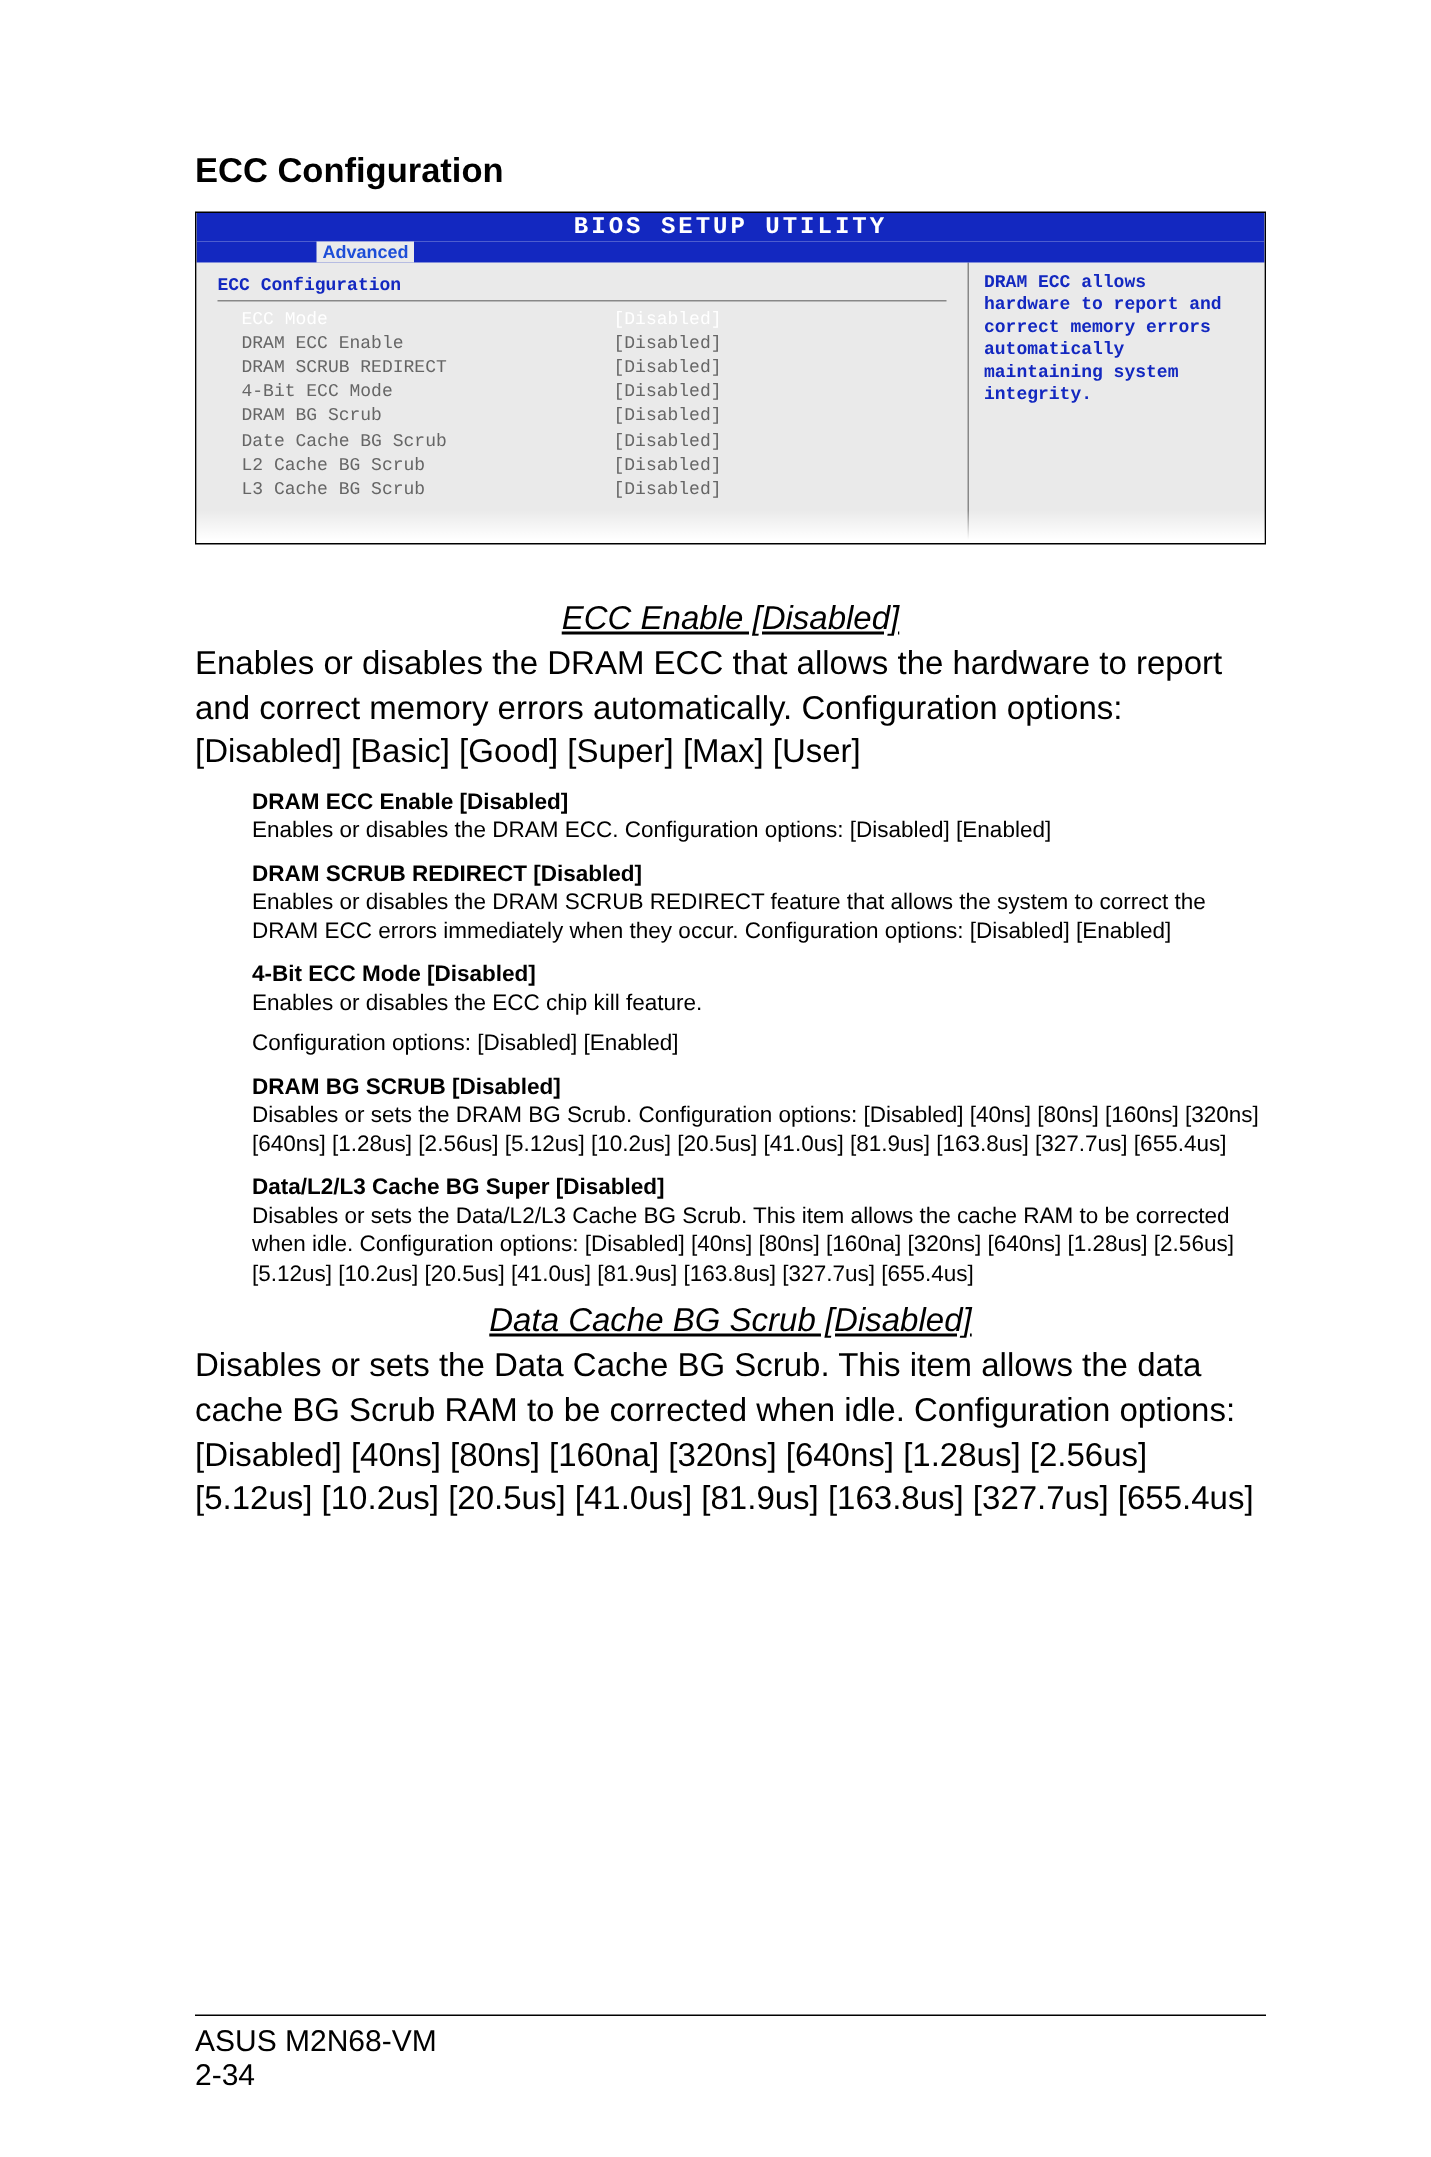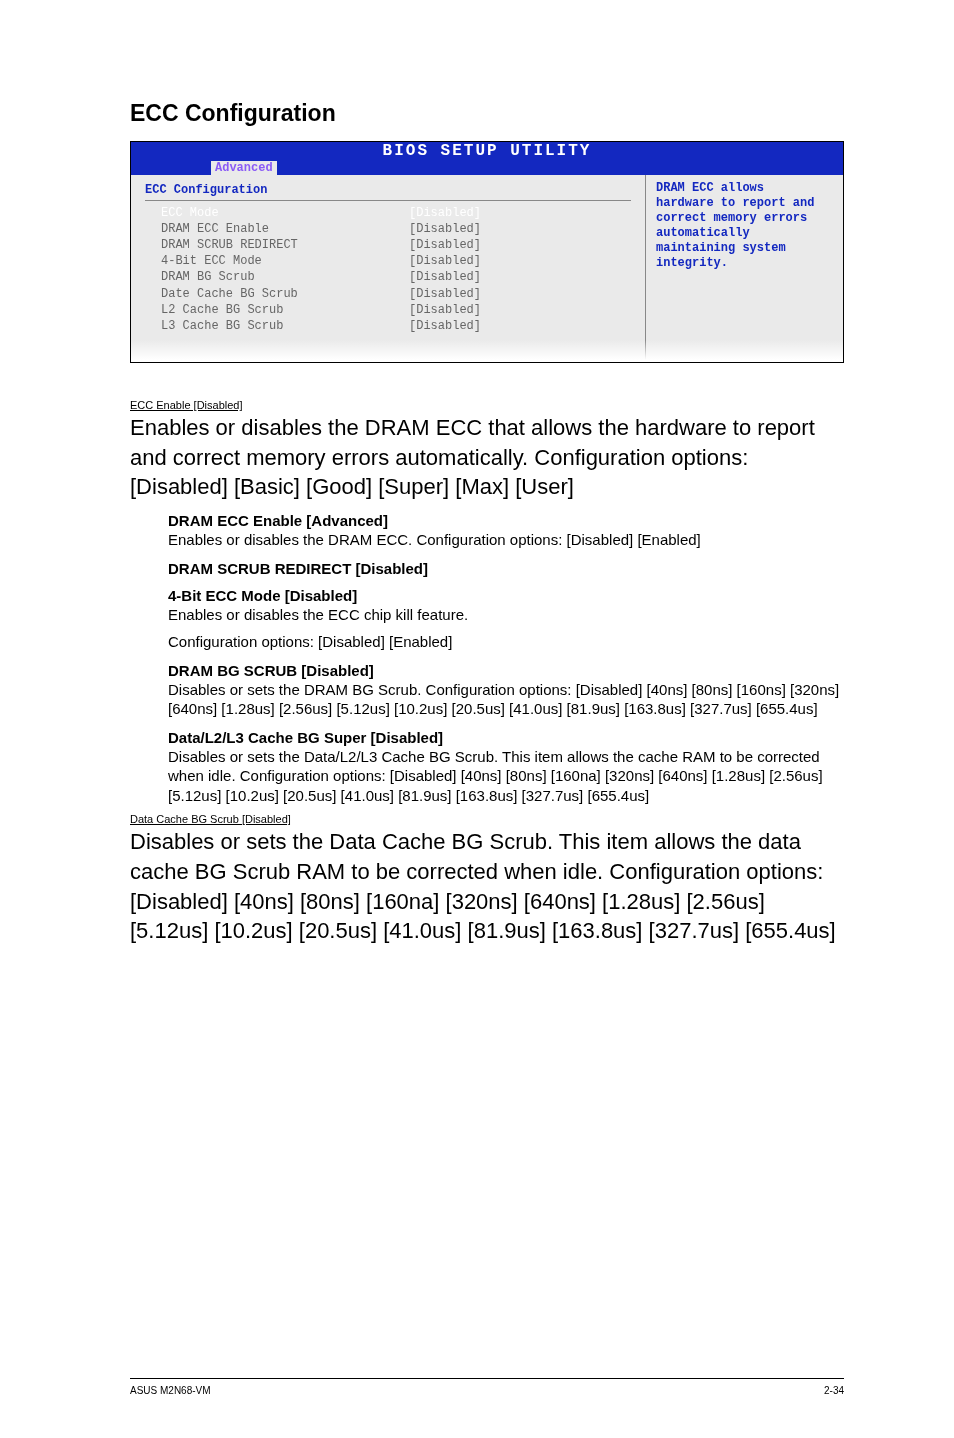--- a/index.html
+++ b/index.html
@@ -38,22 +38,22 @@
   .bios-tab-row {
     background: #1328c0;
     height: 14px;
     position: relative;
   }
   .bios-tab {
     position: absolute;
     left: 80px;
     top: 0;
     background: #eaeaea;
-    color: #8b5cf6;
-    font-family: Liberation Mono, monospace;
+    color: #1d4ed8;
+    font-family: Liberation Sans, sans-serif;
     font-size: 12px;
     font-weight: bold;
     padding: 0 4px;
   }
   .bios-body {
     display: flex;
     background: #eaeaea;
     font-family: "Courier New", monospace;
   }
   .bios-left {
@@ -92,22 +92,24 @@
     content:"";
     position:absolute;
     left:0; right:0; bottom:0;
     height:22px;
     background: linear-gradient(to bottom, rgba(255,255,255,0), #fff 90%);
     pointer-events:none;
   }
 
   .subtitle {
     text-decoration: underline;
-    font-size: 11px;
+    font-style: italic;
+    font-size: 22px;
     margin: 8px 0 2px 0;
+    text-align: center;
   }
   p.body {
     font-size: 22px;
     line-height: 1.35;
     margin: 0 0 10px 0;
   }
   .indent-block {
     margin-left: 38px;
     margin-top: 10px;
   }
@@ -123,21 +125,22 @@
   }
   .footer {
     position: absolute;
     bottom: 42px;
     left: 130px;
     right: 110px;
     border-top: 1px solid #000;
     padding-top: 6px;
     display:flex;
     justify-content:space-between;
-    font-size: 10px;
+    font-size: 20px;
+    flex-direction: column;
   }
 </style>
 </head>
 <body>
 
 <h2 class="section-title">ECC Configuration</h2>
 
 <div class="bios-box">
   <div class="bios-titlebar">BIOS SETUP UTILITY</div>
   <div class="bios-tab-row">
@@ -183,24 +186,25 @@
     <div class="bios-right">
       <span>DRAM ECC allows hardware to report and correct memory errors automatically maintaining system integrity.</span>
     </div>
   </div>
 </div>
 
 <div class="subtitle">ECC Enable [Disabled]</div>
 <p class="body">Enables or disables the DRAM ECC that allows the hardware to report and correct memory errors automatically. Configuration options: [Disabled] [Basic] [Good] [Super] [Max] [User]</p>
 
 <div class="indent-block">
-  <h4>DRAM ECC Enable [Advanced]</h4>
+  <h4>DRAM ECC Enable [Disabled]</h4>
   <p>Enables or disables the DRAM ECC. Configuration options: [Disabled] [Enabled]</p>
 
   <h4>DRAM SCRUB REDIRECT [Disabled]</h4>
+  <p>Enables or disables the DRAM SCRUB REDIRECT feature that allows the system to correct the DRAM ECC errors immediately when they occur. Configuration options: [Disabled] [Enabled]</p>
 
   <h4>4-Bit ECC Mode [Disabled]</h4>
   <p>Enables or disables the ECC chip kill feature.</p>
   <p>Configuration options: [Disabled] [Enabled]</p>
 
   <h4>DRAM BG SCRUB [Disabled]</h4>
   <p>Disables or sets the DRAM BG Scrub. Configuration options: [Disabled] [40ns] [80ns] [160ns] [320ns] [640ns] [1.28us] [2.56us] [5.12us] [10.2us] [20.5us] [41.0us] [81.9us] [163.8us] [327.7us] [655.4us]</p>
 
   <h4>Data/L2/L3 Cache BG Super [Disabled]</h4>
   <p>Disables or sets the Data/L2/L3 Cache BG Scrub. This item allows the cache RAM to be corrected when idle. Configuration options: [Disabled] [40ns] [80ns] [160na] [320ns] [640ns] [1.28us] [2.56us] [5.12us] [10.2us] [20.5us] [41.0us] [81.9us] [163.8us] [327.7us] [655.4us]</p>

